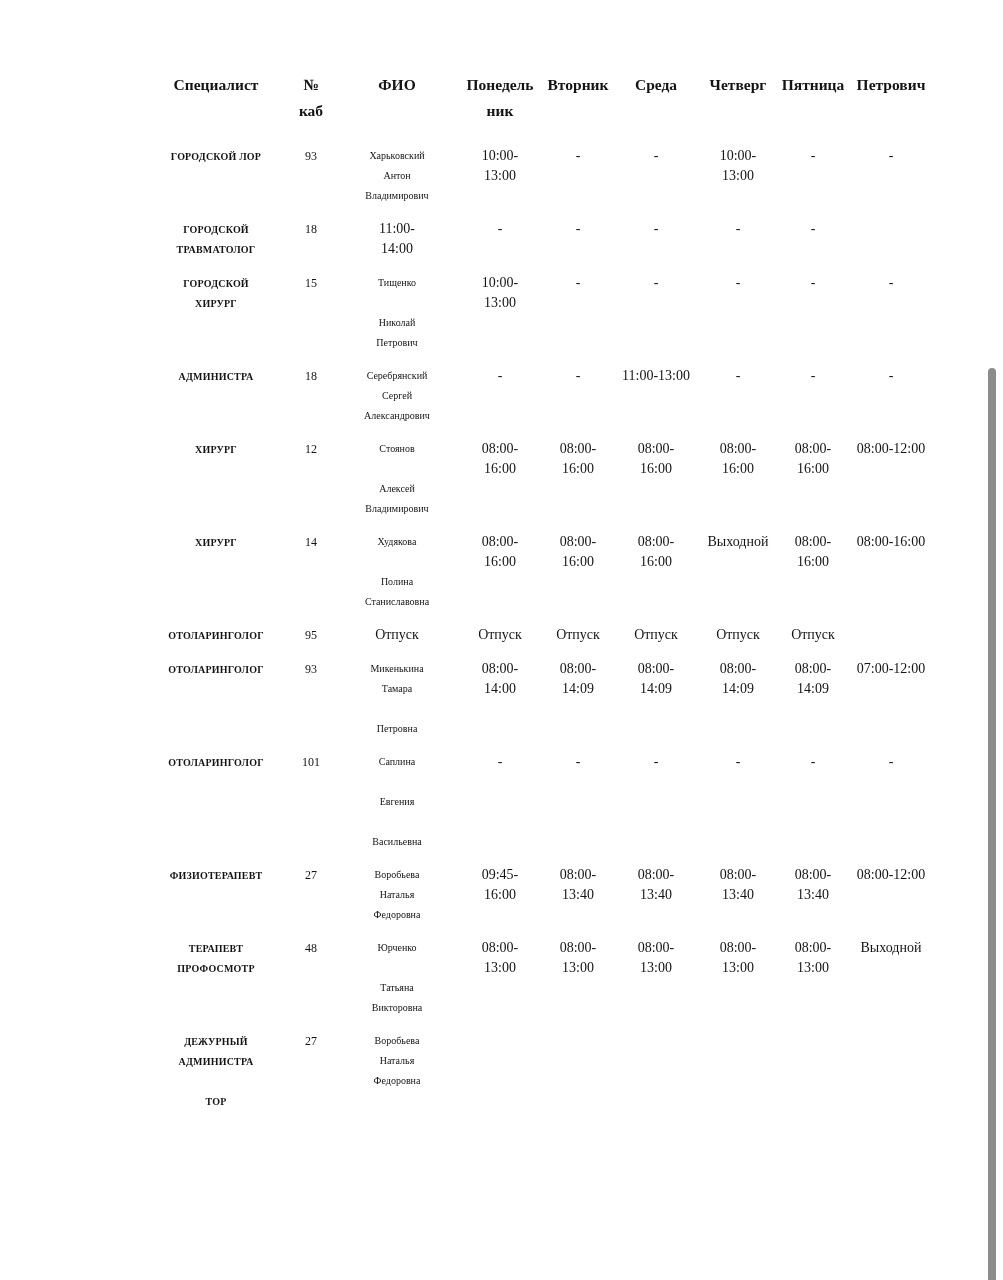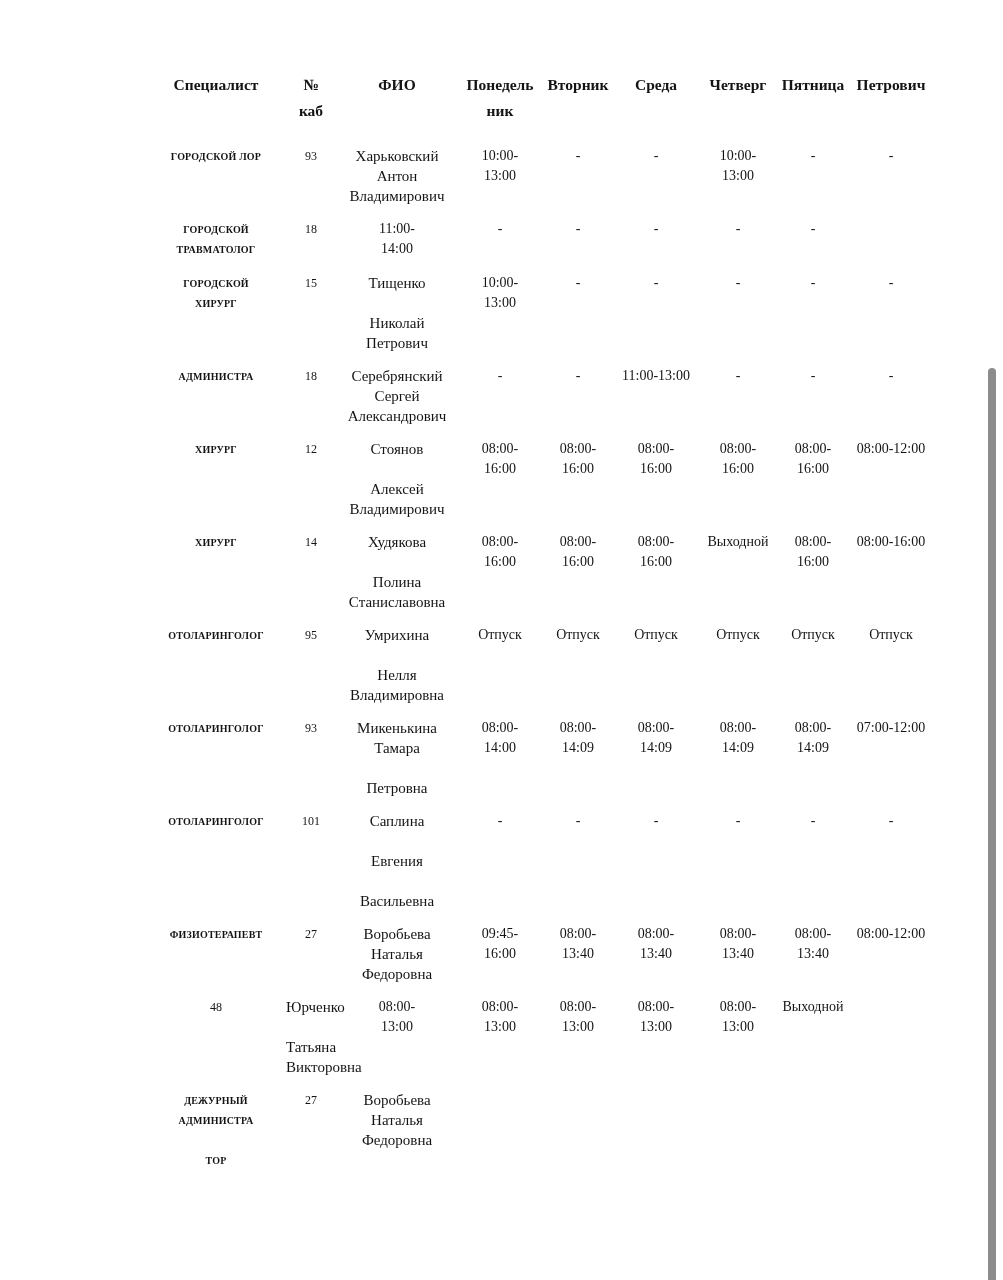--- a/index.html
+++ b/index.html
@@ -33,21 +33,21 @@
     font-size: 15.5px;
     line-height: 26px;
   }
   .specialist {
     font-weight: bold;
     font-size: 10px;
     letter-spacing: 0.2px;
     padding-top: 1px;
   }
   .cab { font-size: 12px; }
-  .name { font-size: 15px; }
+  .name { font-size: 10px; }
   .day { font-size: 14px; }
 
   .scrollbar-thumb {
     position: absolute;
     top: 368px;
     bottom: 0;
     right: 7px;
     width: 8px;
     border-radius: 4px 4px 0 0;
     background: #8c8c8c;
@@ -169,24 +169,20 @@
 16:00</div>
     <div class="cell day">Выходной</div>
     <div class="cell day">08:00-
 16:00</div>
     <div class="cell day">08:00-16:00</div>
   </div>
 
   <div class="row">
     <div class="cell specialist">ОТОЛАРИНГОЛОГ</div>
     <div class="cell cab">95</div>
-    <div class="cell name">Умрихина
-
-Нелля
-Владимировна</div>
     <div class="cell day">Отпуск</div>
     <div class="cell day">Отпуск</div>
     <div class="cell day">Отпуск</div>
     <div class="cell day">Отпуск</div>
     <div class="cell day">Отпуск</div>
     <div class="cell day">Отпуск</div>
   </div>
 
   <div class="row">
     <div class="cell specialist">ОТОЛАРИНГОЛОГ</div>
@@ -237,20 +233,22 @@
     <div class="cell day">08:00-
 13:40</div>
     <div class="cell day">08:00-
 13:40</div>
     <div class="cell day">08:00-
 13:40</div>
     <div class="cell day">08:00-12:00</div>
   </div>
 
   <div class="row">
+    <div class="cell specialist">ТЕРАПЕВТ
+ПРОФОСМОТР</div>
     <div class="cell cab">48</div>
     <div class="cell name">Юрченко
 
 Татьяна
 Викторовна</div>
     <div class="cell day">08:00-
 13:00</div>
     <div class="cell day">08:00-
 13:00</div>
     <div class="cell day">08:00-

